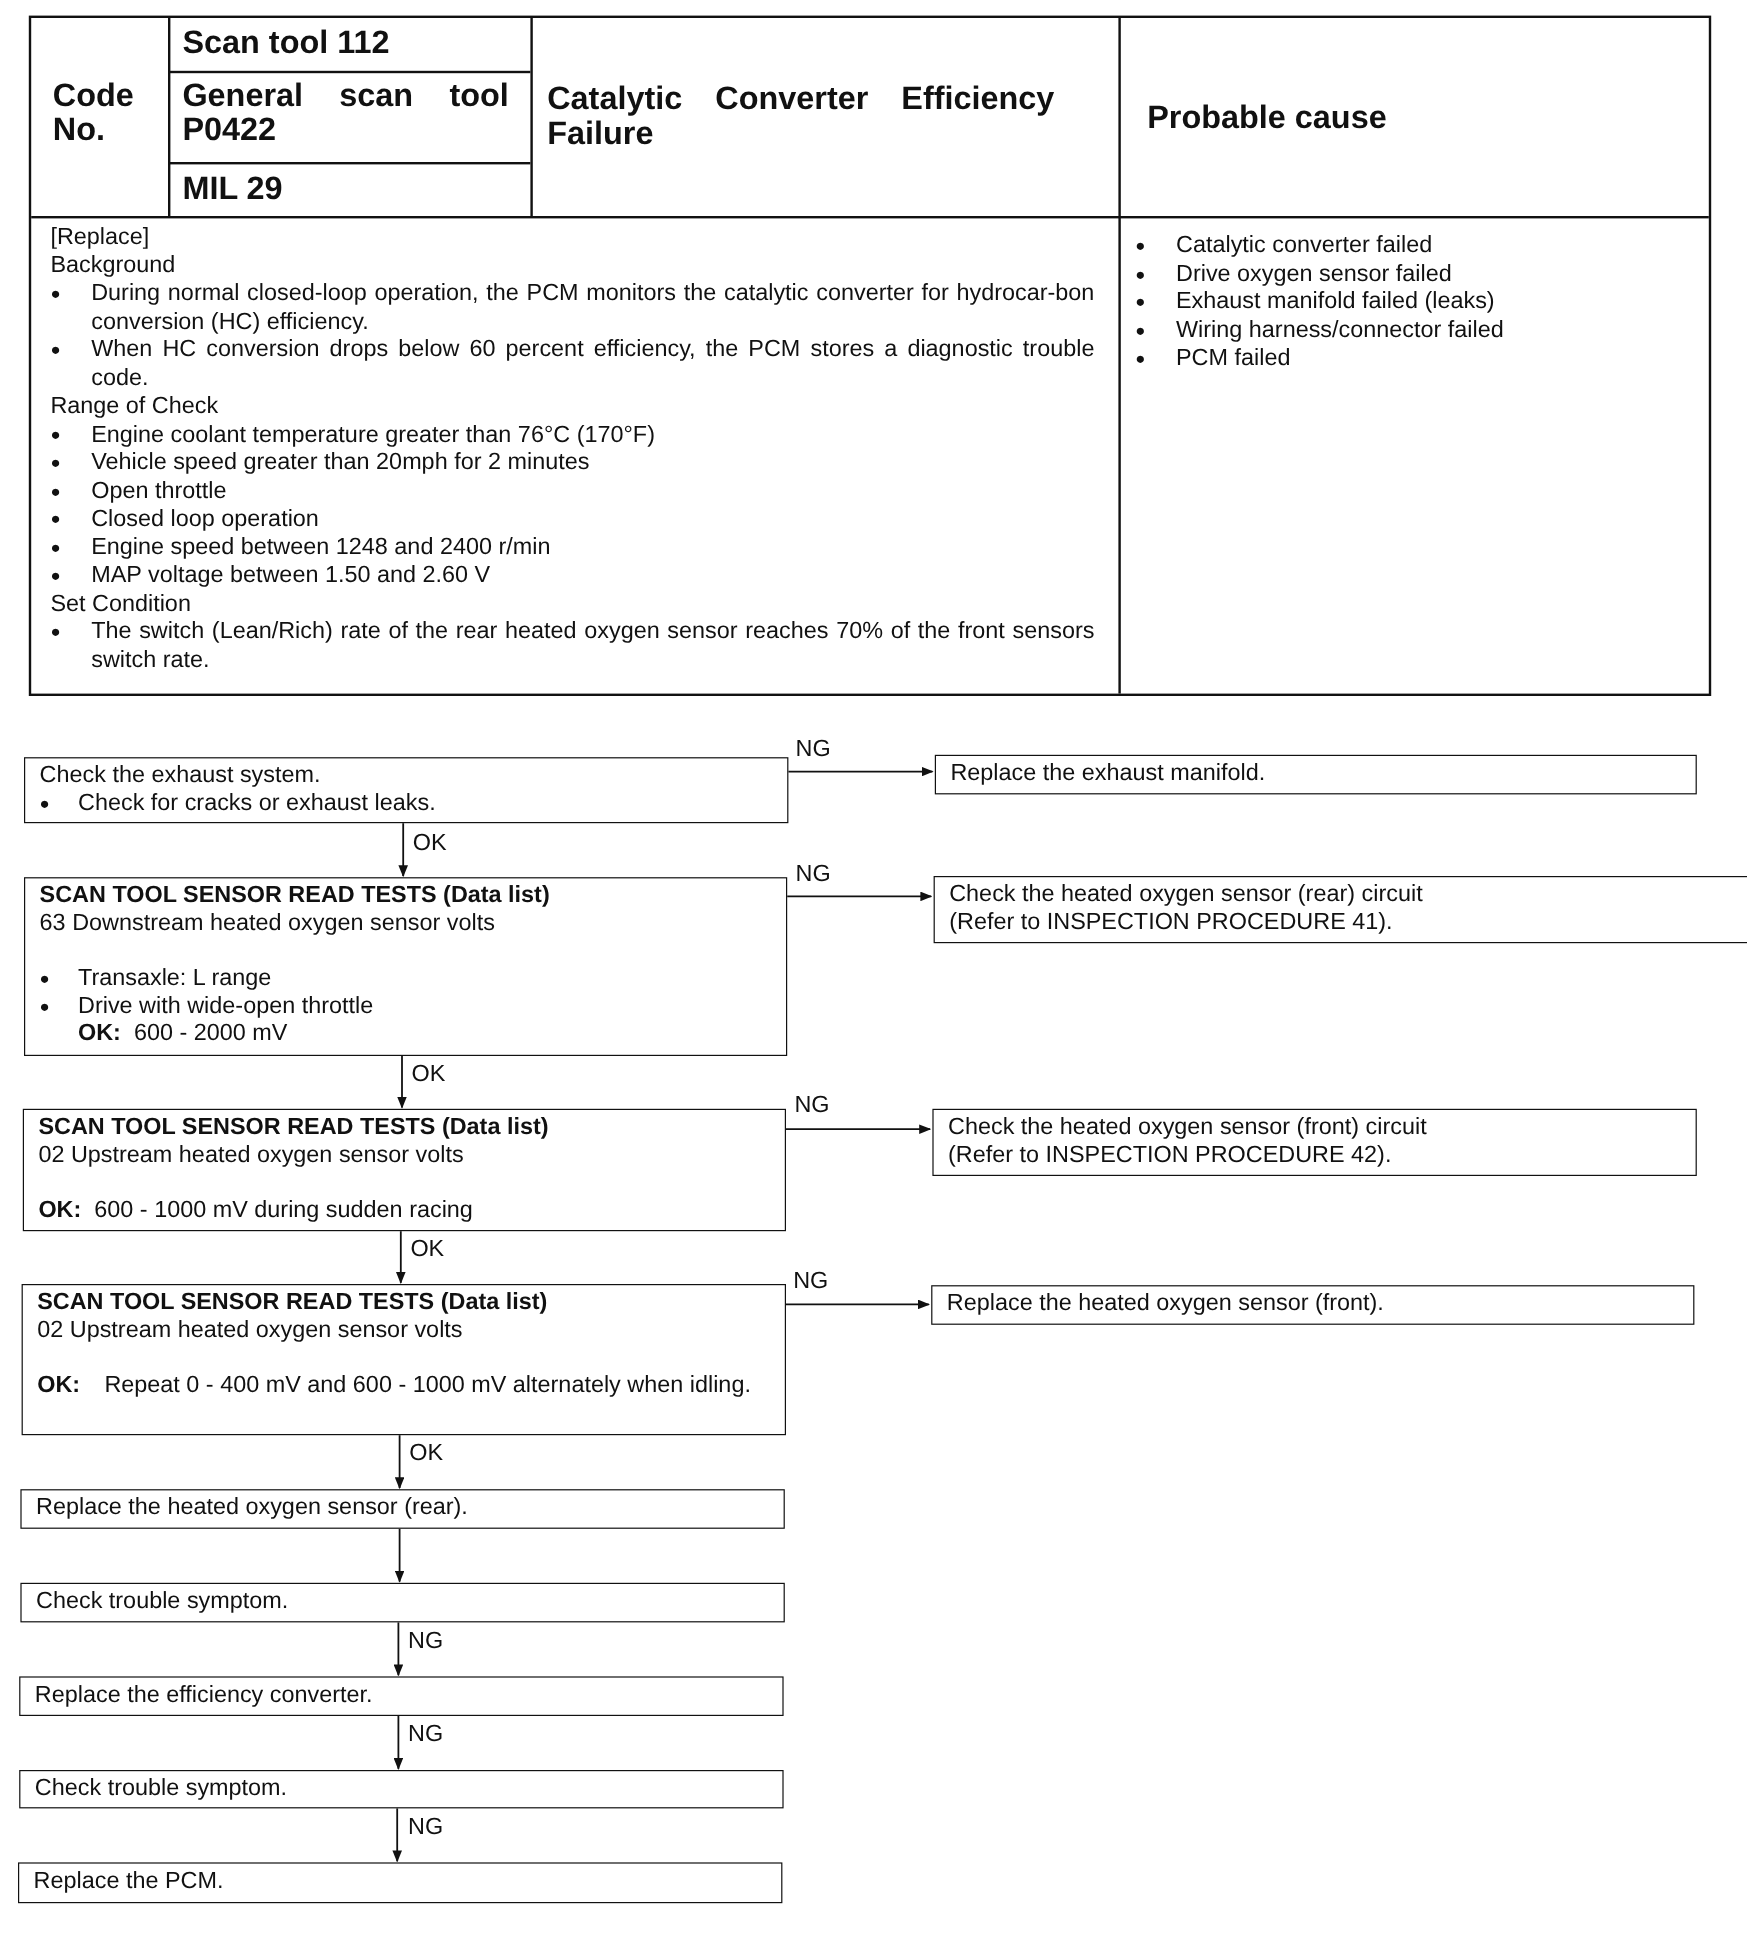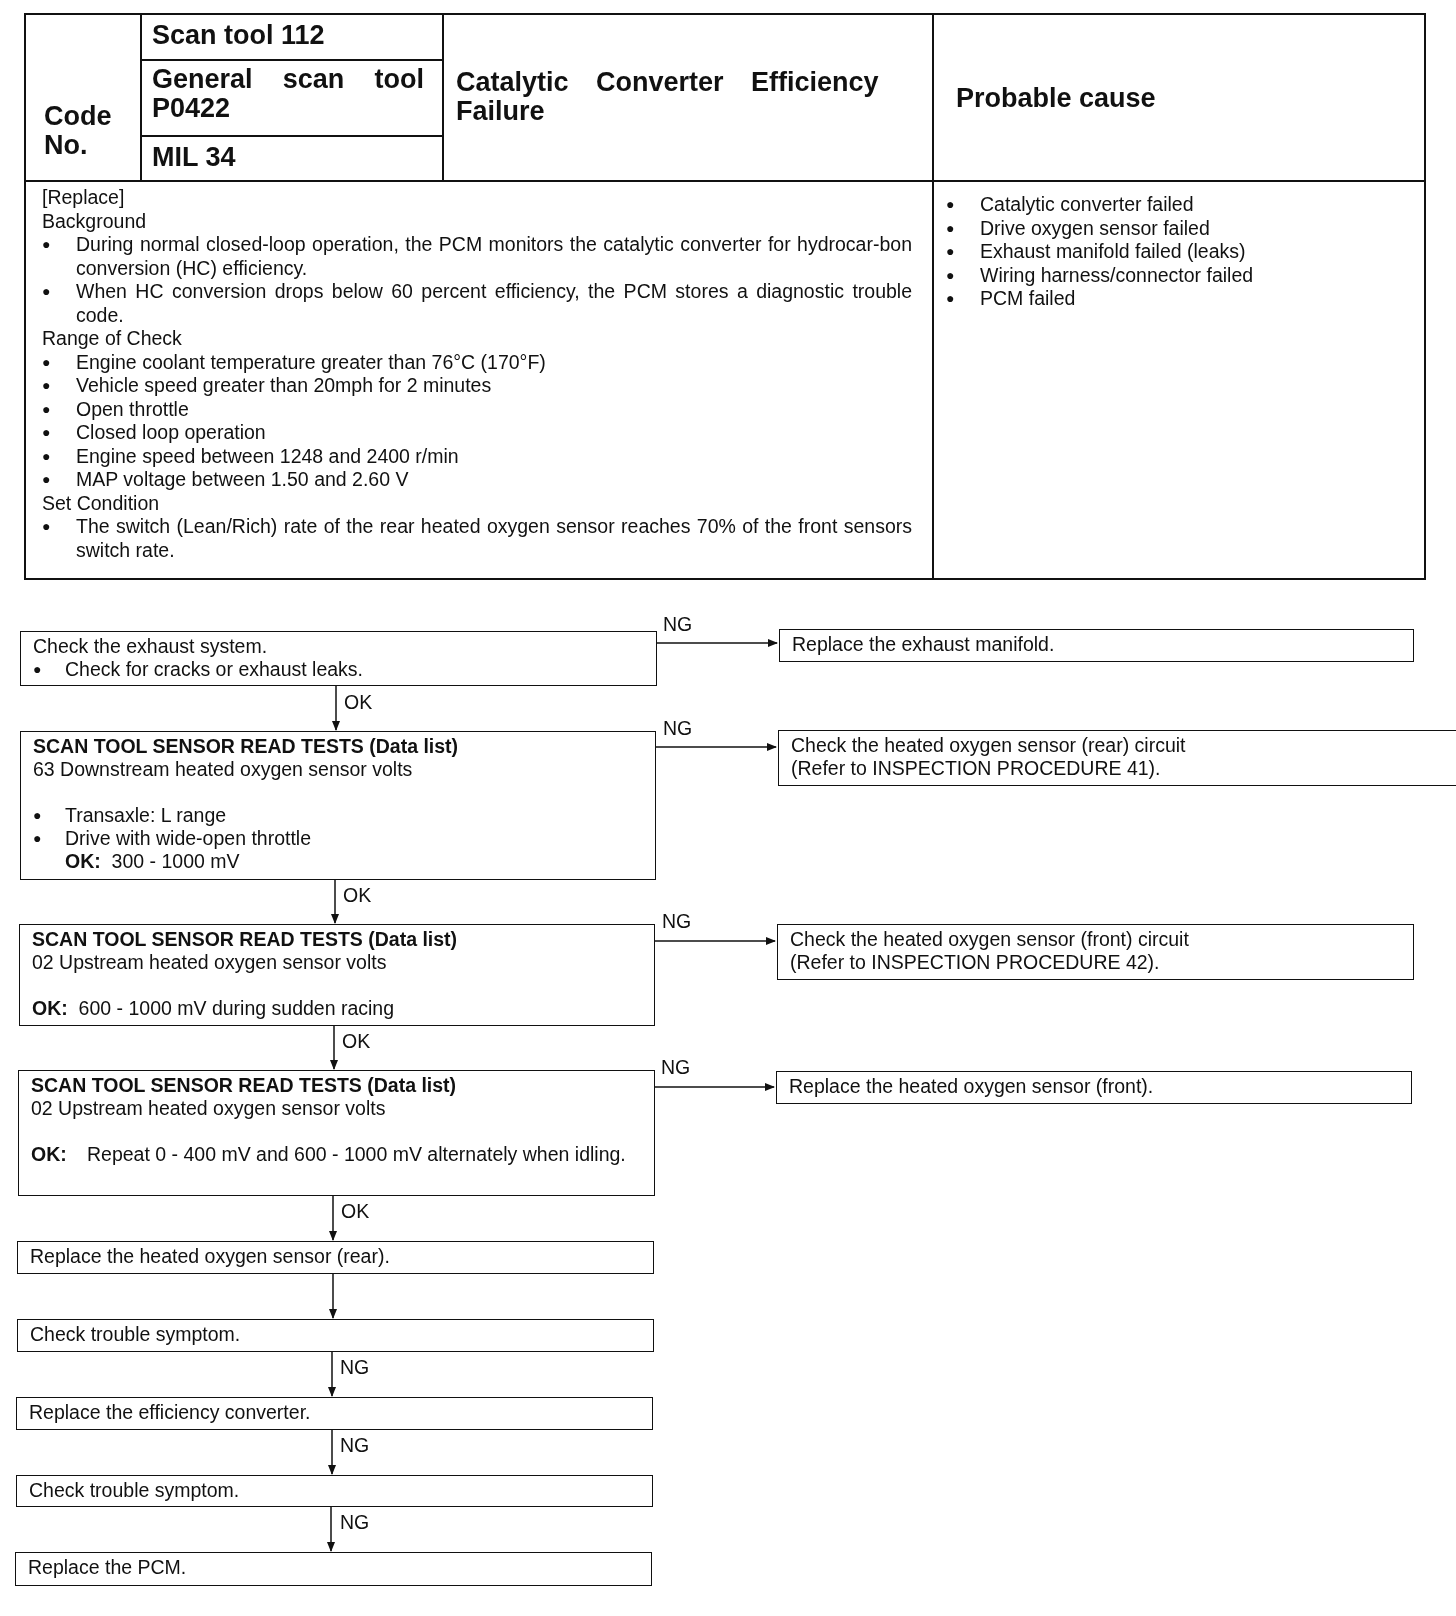--- a/index.html
+++ b/index.html
@@ -30,24 +30,24 @@
 <div class="abs tbl">
 
   <div class="vline" style="left:114px; top:0; height:165px;"></div>
   <div class="vline" style="left:416px; top:0; height:165px;"></div>
   <div class="vline" style="left:906px; top:0; height:563px;"></div>
 
   <div class="hline" style="left:114px; top:44px; width:302px;"></div>
   <div class="hline" style="left:114px; top:120px; width:302px;"></div>
   <div class="hline" style="left:0; top:165px; width:1398px;"></div>
 
-  <div class="abs hdr-b" style="left:18px; top:50px; width:90px; line-height:29px;margin-top:37px;">Code No.</div>
+  <div class="abs hdr-b" style="left:18px; top:50px; width:90px; line-height:29px;">Code No.</div>
   <div class="abs hdr-b" style="left:126px; top:5px;">Scan tool 112</div>
   <div class="abs hdr-b justify" style="left:126px; top:50px; width:272px; line-height:29px; word-spacing:6px;">General scan tool P0422</div>
-  <div class="abs hdr-b" style="left:126px; top:127px;">MIL 34</div>
+  <div class="abs hdr-b" style="left:126px; top:127px;">MIL 29</div>
   <div class="abs hdr-b" style="left:430px; top:53px; width:460px; line-height:29px; word-spacing:20px;">Catalytic Converter Efficiency Failure</div>
   <div class="abs hdr-b" style="left:930px; top:68px;">Probable cause</div>
 
   <div class="abs body-t" style="left:16px; top:171px; width:870px;">
     <div>[Replace]</div>
     <div>Background</div>
     <div class="bul justify">During normal closed-loop operation, the PCM monitors the catalytic converter for hydrocar-bon conversion (HC) efficiency.</div>
     <div class="bul justify">When HC conversion drops below 60 percent efficiency, the PCM stores a diagnostic trouble code.</div>
     <div>Range of Check</div>
     <div class="bul">Engine coolant temperature greater than 76°C (170°F)</div>
@@ -104,21 +104,21 @@
 <div class="lbl" style="left:344px; top:691px;">OK</div>
 
 <div class="box" style="left:20px; top:731px; width:636px; height:149px; padding-top:3px;">
   <div class="b">SCAN TOOL SENSOR READ TESTS (Data list)</div>
   <div>63 Downstream heated oxygen sensor volts</div>
   <div style="height:23px;"></div>
   <div class="bul" style="padding-left:32px;">Transaxle: L range</div>
   <div class="bul" style="padding-left:32px;">Drive with wide-open throttle</div>
   <div style="padding-left:32px;">
     <span class="b">OK:</span>&nbsp;
-    <span>300 - 1000 mV</span>
+    <span>600 - 2000 mV</span>
   </div>
 </div>
 <div class="lbl" style="left:663px; top:717px;">NG</div>
 <div class="box" style="left:778px; top:730px; width:712px; height:56px; padding-top:3px;">
   <div>Check the heated oxygen sensor (rear) circuit</div>
   <div>(Refer to INSPECTION PROCEDURE 41).</div>
 </div>
 <div class="lbl" style="left:343px; top:884px;">OK</div>
 
 <div class="box" style="left:19px; top:924px; width:636px; height:102px; padding-top:3px;">

